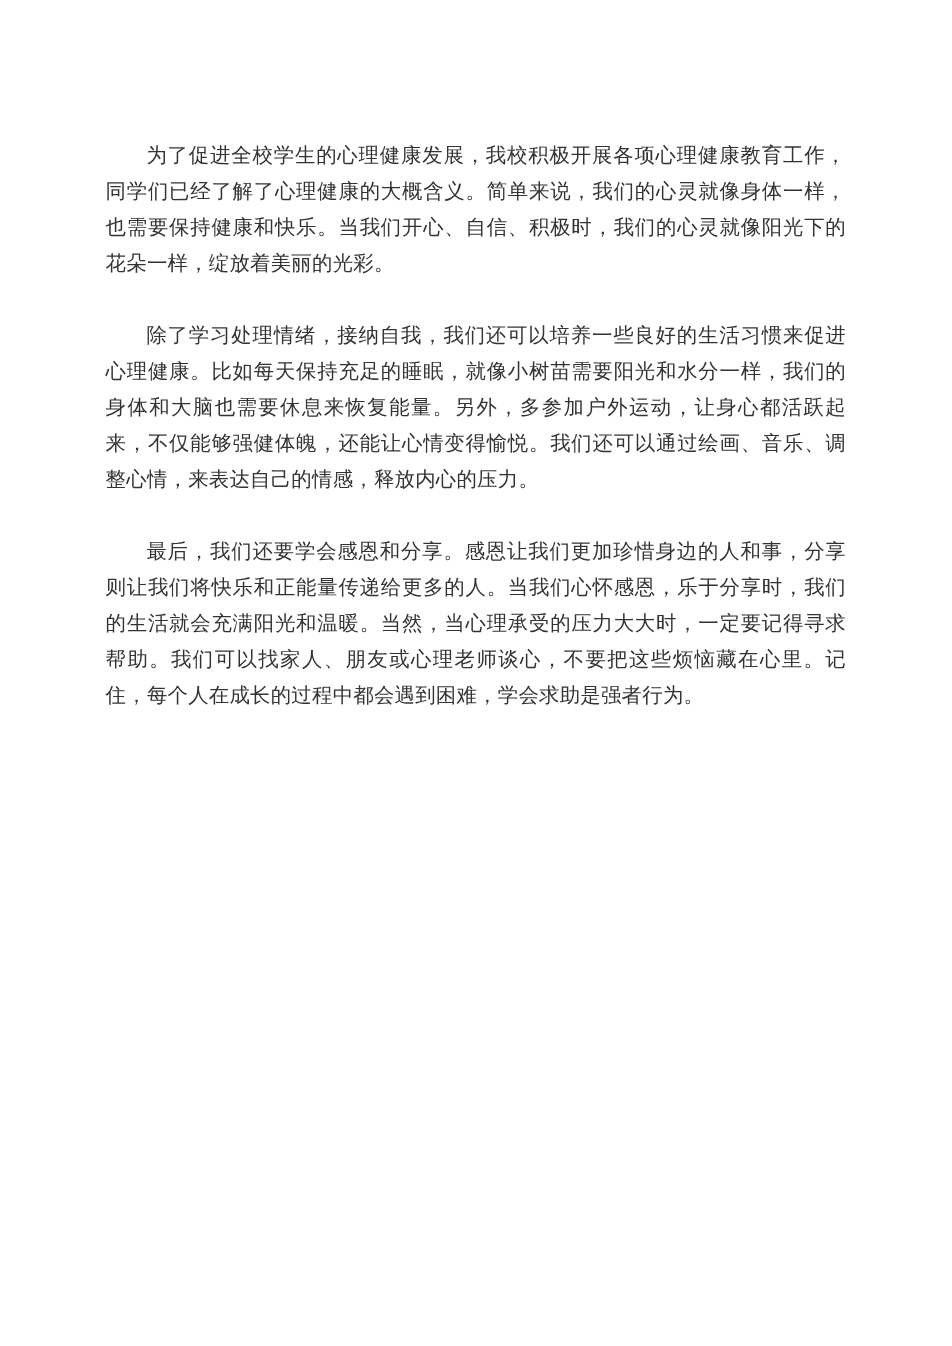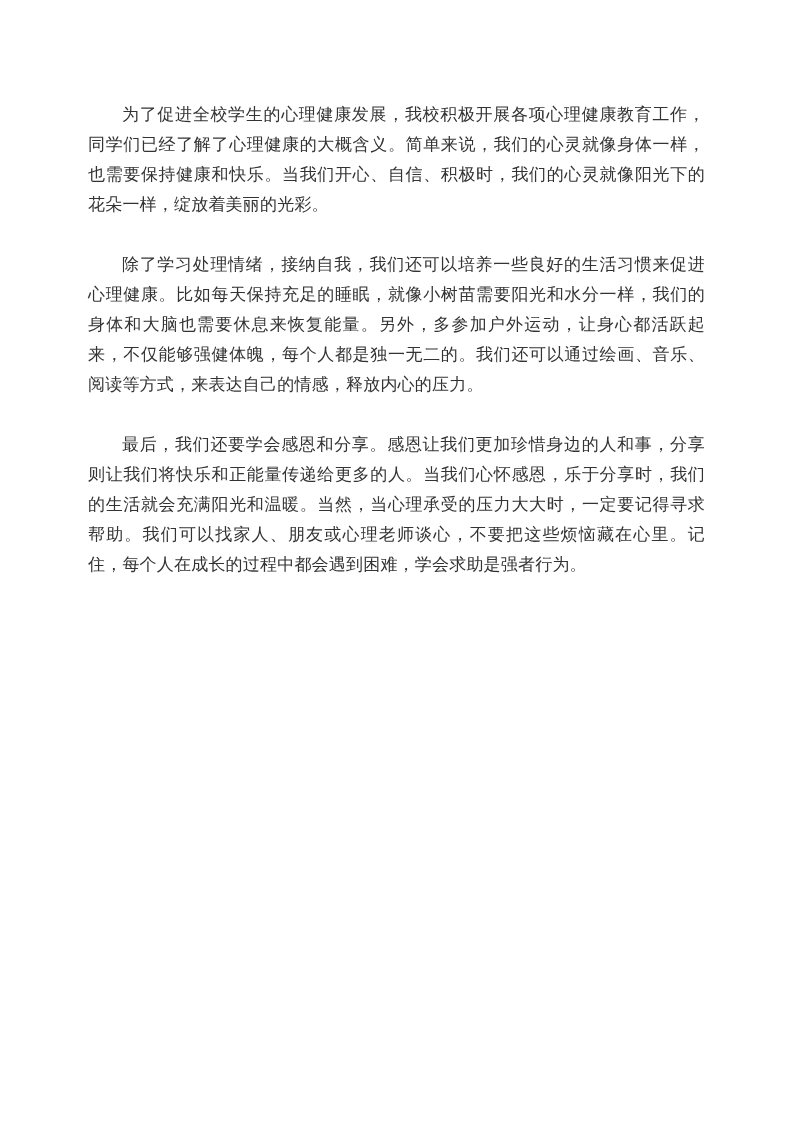--- a/index.html
+++ b/index.html
@@ -21,30 +21,30 @@
     padding: 99px 88px 60px 88px;
   }
   .doc-body {
     color: #333333;
     font-size: 17px;
     line-height: 30px;
     text-align: justify;
     letter-spacing: 0.2px;
   }
   .doc-body p.para {
-    margin: 0 0 30px 0;
+    margin: 16px 0 30px 0;
     text-indent: 2em;
     word-break: break-all;
   }
   .doc-body p.para:last-child {
     margin-bottom: 0;
   }
 </style>
 </head>
 <body>
 
 <div class="page">
   <div class="doc-body">
     <p class="para">为了促进全校学生的心理健康发展，我校积极开展各项心理健康教育工作，同学们已经了解了心理健康的大概含义。简单来说，我们的心灵就像身体一样，也需要保持健康和快乐。当我们开心、自信、积极时，我们的心灵就像阳光下的花朵一样，绽放着美丽的光彩。</p>
-    <p class="para">除了学习处理情绪，接纳自我，我们还可以培养一些良好的生活习惯来促进心理健康。比如每天保持充足的睡眠，就像小树苗需要阳光和水分一样，我们的身体和大脑也需要休息来恢复能量。另外，多参加户外运动，让身心都活跃起来，不仅能够强健体魄，每个人都是独一无二的。我们还可以通过绘画、音乐、阅读等方式，来表达自己的情感，释放内心的压力。</p>
+    <p class="para">除了学习处理情绪，接纳自我，我们还可以培养一些良好的生活习惯来促进心理健康。比如每天保持充足的睡眠，就像小树苗需要阳光和水分一样，我们的身体和大脑也需要休息来恢复能量。另外，多参加户外运动，让身心都活跃起来，不仅能够强健体魄，还能让心情变得愉悦。我们还可以通过绘画、音乐、调整心情，来表达自己的情感，释放内心的压力。</p>
     <p class="para">最后，我们还要学会感恩和分享。感恩让我们更加珍惜身边的人和事，分享则让我们将快乐和正能量传递给更多的人。当我们心怀感恩，乐于分享时，我们的生活就会充满阳光和温暖。当然，当心理承受的压力大大时，一定要记得寻求帮助。我们可以找家人、朋友或心理老师谈心，不要把这些烦恼藏在心里。记住，每个人在成长的过程中都会遇到困难，学会求助是强者行为。</p>
   </div>
 </div>
 
 </body></html>

